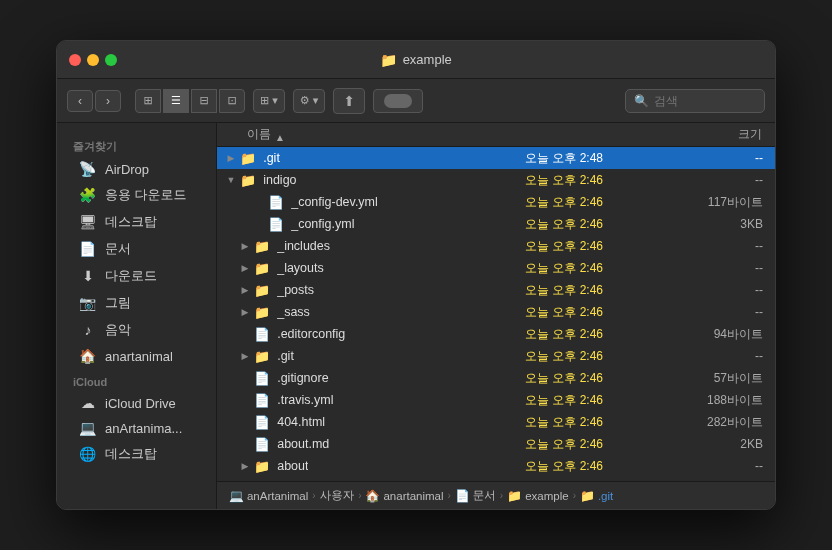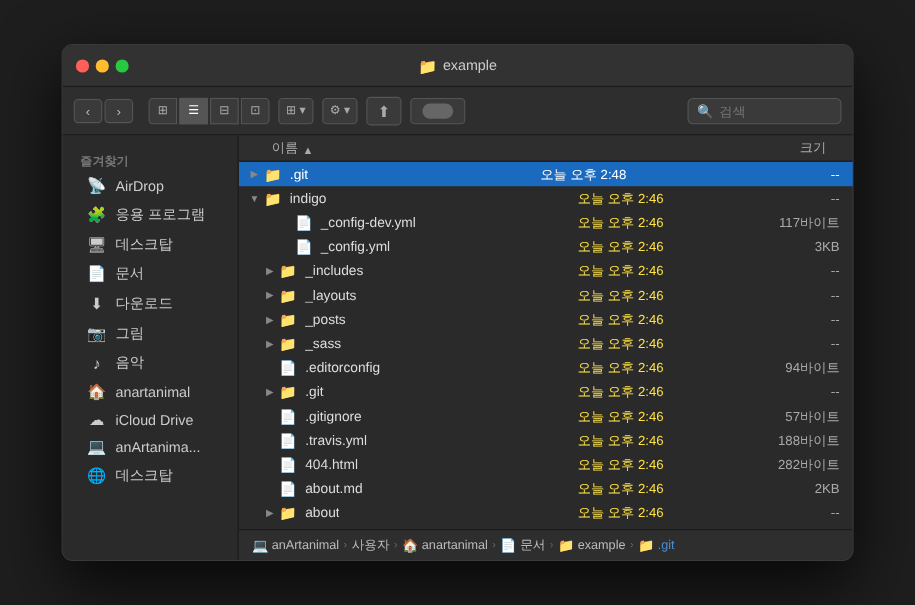--- a/index.html
+++ b/index.html
@@ -226,37 +226,37 @@
       flex-shrink: 0;
     }
     .col-name {
       flex: 1;
       padding-left: 30px;
       display: flex;
       align-items: flex-end;
       gap: 4px;
     }
     .col-date { width: 160px; }
-    .col-size { width: 90px; text-align: right; padding-right: 24px; }
+    .col-size { width: 90px; text-align: right; padding-right: 13px; }
     .sort-arrow { font-size: 10px; }
     .file-rows {
       flex: 1;
       overflow-y: auto;
     }
     .file-row {
       display: flex;
       align-items: center;
       height: 22px;
       font-size: 12.5px;
       color: #ddd;
       cursor: pointer;
     }
     .file-row.selected { background: #1a6bbf; color: #fff; }
     .file-row.selected .file-date,
-    .file-row.selected .file-size { color: #fff; margin-left: 34px; }
+    .file-row.selected .file-size { color: #fff; }
     .row-indent {
       display: flex;
       align-items: center;
       flex: 1;
       padding-left: 8px;
       gap: 3px;
       overflow: hidden;
     }
     .expand-arrow {
       width: 12px;
@@ -369,21 +369,21 @@
 
     <div class="sidebar">
       <div class="sidebar-section-label">즐겨찾기</div>
 
       <div class="sidebar-item">
         <span class="sidebar-icon">📡</span>
         <span>AirDrop</span>
       </div>
       <div class="sidebar-item">
         <span class="sidebar-icon">🧩</span>
-        <span>응용 프로그램</span>
+        <span>응용 다운로드</span>
       </div>
       <div class="sidebar-item">
         <span class="sidebar-icon">🖥</span>
         <span>데스크탑</span>
       </div>
       <div class="sidebar-item">
         <span class="sidebar-icon">📄</span>
         <span>문서</span>
       </div>
       <div class="sidebar-item">
@@ -396,20 +396,21 @@
       </div>
       <div class="sidebar-item">
         <span class="sidebar-icon">♪</span>
         <span>음악</span>
       </div>
       <div class="sidebar-item">
         <span class="sidebar-icon">🏠</span>
         <span>anartanimal</span>
       </div>
 
+      <div class="sidebar-section-label">iCloud</div>
       <div class="sidebar-item">
         <span class="sidebar-icon">☁</span>
         <span>iCloud Drive</span>
       </div>
 
       <div class="sidebar-item">
         <span class="sidebar-icon">💻</span>
         <span>anArtanima...</span>
       </div>
       <div class="sidebar-item">

